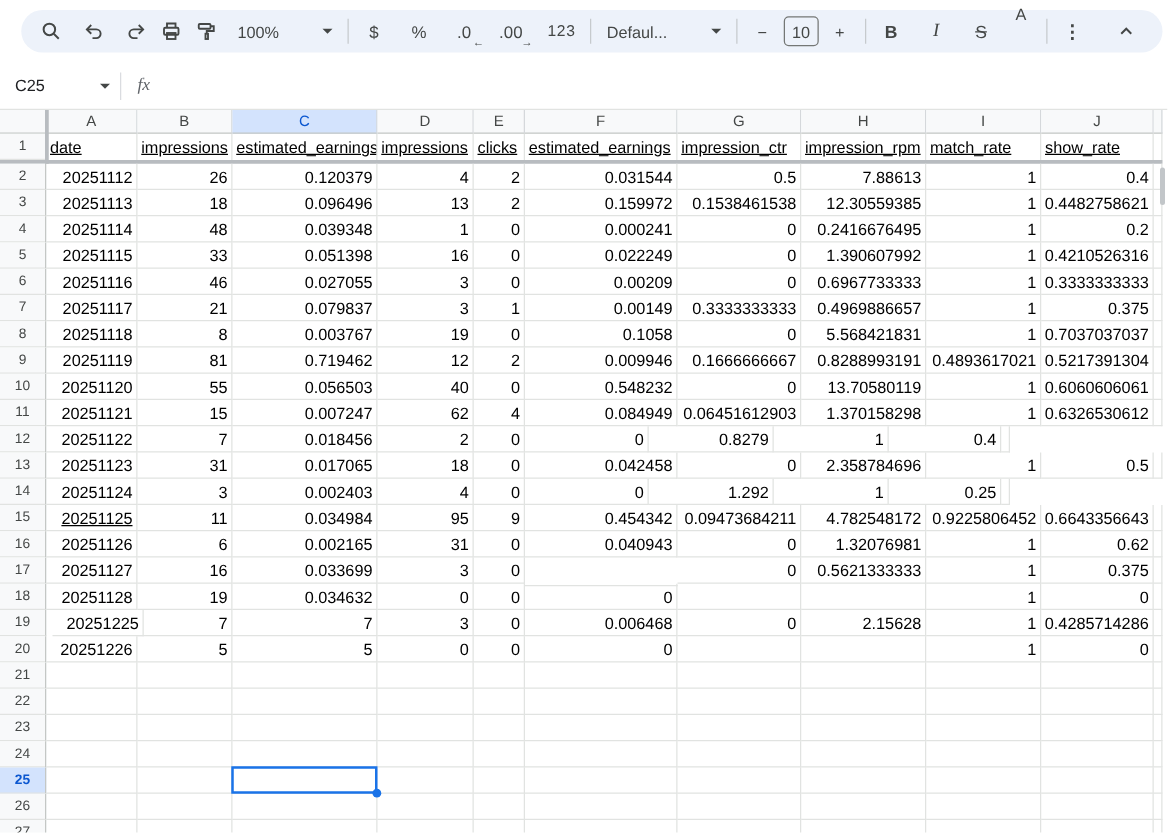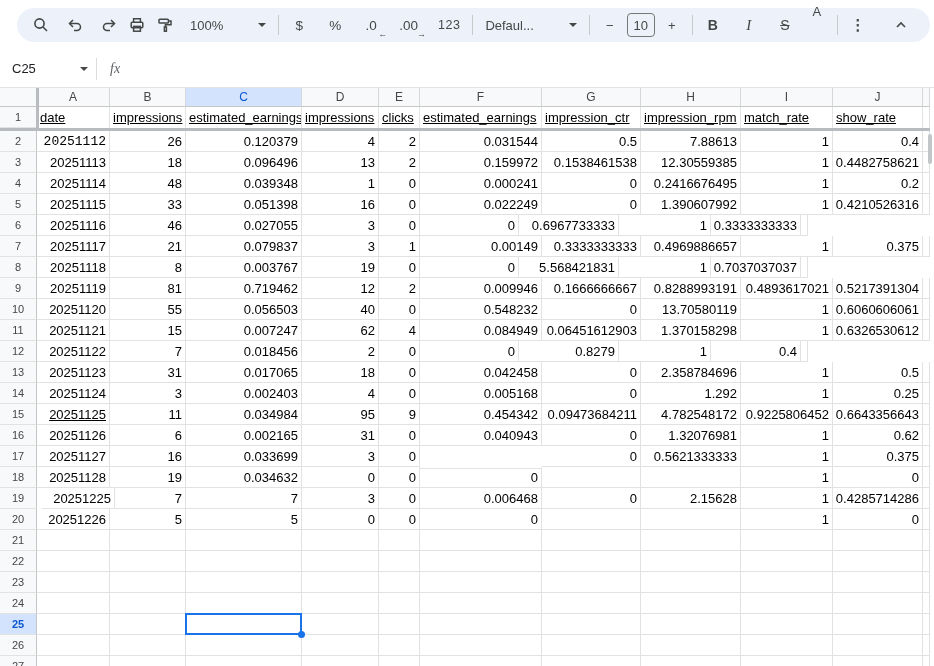--- a/index.html
+++ b/index.html
@@ -216,21 +216,21 @@
       <div class="cell left nofloor" style="flex-basis: 122px; width: 122px;">estimated_earnings</div>
       <div class="cell left nofloor" style="flex-basis: 99px; width: 99px;">impression_ctr</div>
       <div class="cell left nofloor" style="flex-basis: 100px; width: 100px;">impression_rpm</div>
       <div class="cell left nofloor" style="flex-basis: 92px; width: 92px;">match_rate</div>
       <div class="cell left nofloor" style="flex-basis: 90px; width: 90px;">show_rate</div>
       <div class="cell nofloor" style="flex-basis: 7px; width: 7px;"></div>
     </div>
     <div class="freeze-h"></div>
     <div class="grow">
       <div class="rowhdr">2</div>
-      <div class="cell" style="flex-basis: 73px; width: 73px; font-family: Liberation Mono, monospace;">20251112</div>
+      <div class="cell" style="flex-basis: 73px; width: 73px;">20251112</div>
       <div class="cell" style="flex-basis: 76px; width: 76px;">26</div>
       <div class="cell" style="flex-basis: 116px; width: 116px;">0.120379</div>
       <div class="cell" style="flex-basis: 77px; width: 77px;">4</div>
       <div class="cell" style="flex-basis: 41px; width: 41px;">2</div>
       <div class="cell" style="flex-basis: 122px; width: 122px;">0.031544</div>
       <div class="cell" style="flex-basis: 99px; width: 99px;">0.5</div>
       <div class="cell" style="flex-basis: 100px; width: 100px;">7.88613</div>
       <div class="cell" style="flex-basis: 92px; width: 92px;">1</div>
       <div class="cell" style="flex-basis: 90px; width: 90px;">0.4</div>
       <div class="cell" style="flex-basis: 7px; width: 7px;"></div>
@@ -277,20 +277,21 @@
       <div class="cell" style="flex-basis: 90px; width: 90px;">0.4210526316</div>
       <div class="cell" style="flex-basis: 7px; width: 7px;"></div>
     </div>
     <div class="grow">
       <div class="rowhdr">6</div>
       <div class="cell" style="flex-basis: 73px; width: 73px;">20251116</div>
       <div class="cell" style="flex-basis: 76px; width: 76px;">46</div>
       <div class="cell" style="flex-basis: 116px; width: 116px;">0.027055</div>
       <div class="cell" style="flex-basis: 77px; width: 77px;">3</div>
       <div class="cell" style="flex-basis: 41px; width: 41px;">0</div>
+      <div class="cell" style="flex-basis: 122px; width: 122px;">0.00209</div>
       <div class="cell" style="flex-basis: 99px; width: 99px;">0</div>
       <div class="cell" style="flex-basis: 100px; width: 100px;">0.6967733333</div>
       <div class="cell" style="flex-basis: 92px; width: 92px;">1</div>
       <div class="cell" style="flex-basis: 90px; width: 90px;">0.3333333333</div>
       <div class="cell" style="flex-basis: 7px; width: 7px;"></div>
     </div>
     <div class="grow">
       <div class="rowhdr">7</div>
       <div class="cell" style="flex-basis: 73px; width: 73px;">20251117</div>
       <div class="cell" style="flex-basis: 76px; width: 76px;">21</div>
@@ -304,20 +305,21 @@
       <div class="cell" style="flex-basis: 90px; width: 90px;">0.375</div>
       <div class="cell" style="flex-basis: 7px; width: 7px;"></div>
     </div>
     <div class="grow">
       <div class="rowhdr">8</div>
       <div class="cell" style="flex-basis: 73px; width: 73px;">20251118</div>
       <div class="cell" style="flex-basis: 76px; width: 76px;">8</div>
       <div class="cell" style="flex-basis: 116px; width: 116px;">0.003767</div>
       <div class="cell" style="flex-basis: 77px; width: 77px;">19</div>
       <div class="cell" style="flex-basis: 41px; width: 41px;">0</div>
+      <div class="cell" style="flex-basis: 122px; width: 122px;">0.1058</div>
       <div class="cell" style="flex-basis: 99px; width: 99px;">0</div>
       <div class="cell" style="flex-basis: 100px; width: 100px;">5.568421831</div>
       <div class="cell" style="flex-basis: 92px; width: 92px;">1</div>
       <div class="cell" style="flex-basis: 90px; width: 90px;">0.7037037037</div>
       <div class="cell" style="flex-basis: 7px; width: 7px;"></div>
     </div>
     <div class="grow">
       <div class="rowhdr">9</div>
       <div class="cell" style="flex-basis: 73px; width: 73px;">20251119</div>
       <div class="cell" style="flex-basis: 76px; width: 76px;">81</div>
@@ -386,21 +388,20 @@
       <div class="cell" style="flex-basis: 90px; width: 90px;">0.5</div>
       <div class="cell" style="flex-basis: 7px; width: 7px;"></div>
     </div>
     <div class="grow">
       <div class="rowhdr">14</div>
       <div class="cell" style="flex-basis: 73px; width: 73px;">20251124</div>
       <div class="cell" style="flex-basis: 76px; width: 76px;">3</div>
       <div class="cell" style="flex-basis: 116px; width: 116px; text-align: center;">0.002403</div>
       <div class="cell" style="flex-basis: 77px; width: 77px;">4</div>
       <div class="cell" style="flex-basis: 41px; width: 41px;">0</div>
-      <div class="cell" style="flex-basis: 122px; width: 122px;">0.005168</div>
       <div class="cell" style="flex-basis: 99px; width: 99px;">0</div>
       <div class="cell" style="flex-basis: 100px; width: 100px;">1.292</div>
       <div class="cell" style="flex-basis: 92px; width: 92px;">1</div>
       <div class="cell" style="flex-basis: 90px; width: 90px;">0.25</div>
       <div class="cell" style="flex-basis: 7px; width: 7px;"></div>
     </div>
     <div class="grow">
       <div class="rowhdr">15</div>
       <div class="cell" style="flex-basis: 73px; width: 73px; text-decoration: underline;">20251125</div>
       <div class="cell" style="flex-basis: 76px; width: 76px;">11</div>

